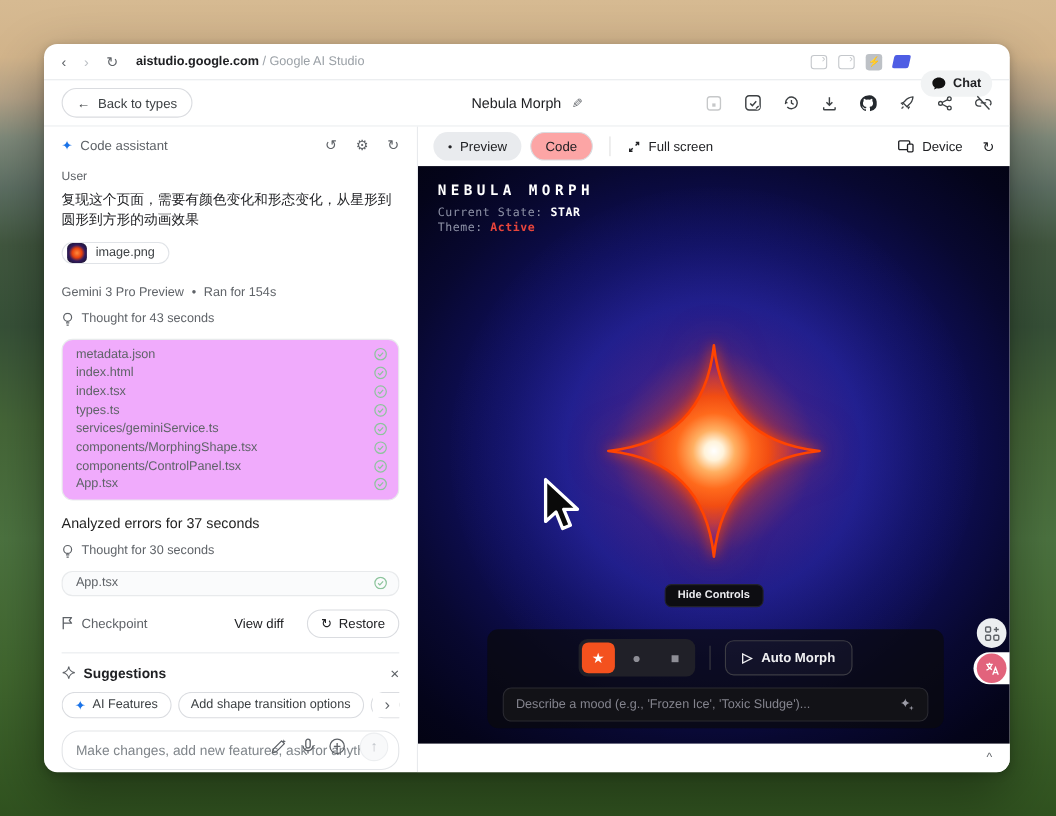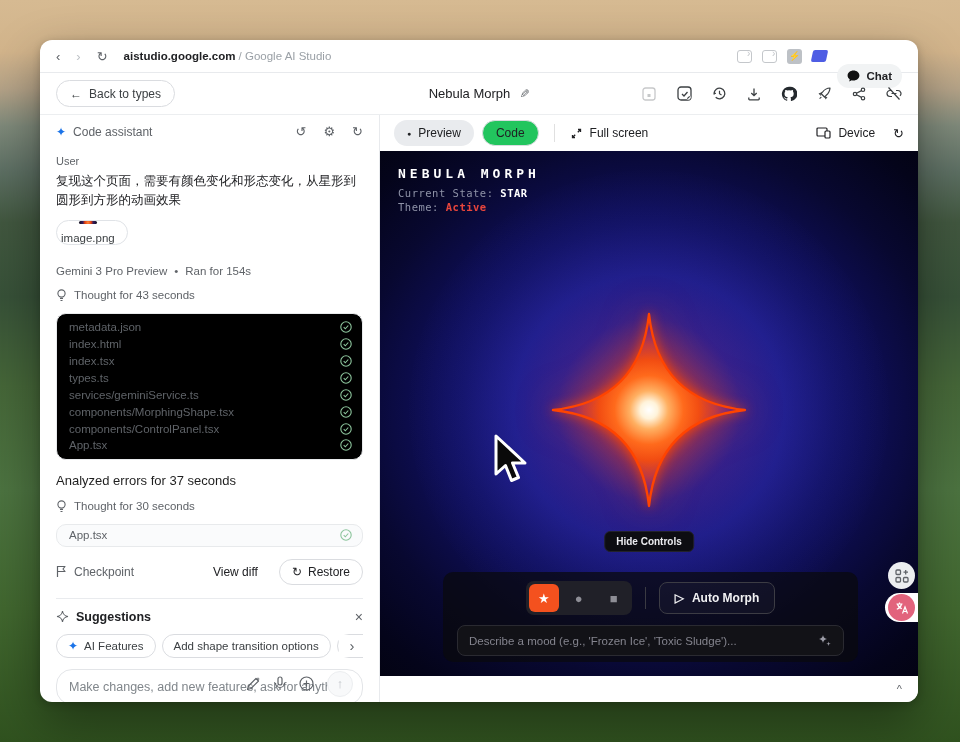--- a/index.html
+++ b/index.html
@@ -36,25 +36,25 @@
   .hicon svg { display:block; }
   
   .content { flex:1; display:flex; min-height:0; }
   .left-panel { width:340px; min-width:340px; border-right:1px solid #e8eaed; padding:9px 16px 12px; display:flex; flex-direction:column; font-size:12px; overflow:hidden; }
   .lp-head { display:flex; align-items:center; height:26px; }
   .lp-title { color:#5f6368; font-size:12px; margin-left:7px; }
   .lp-head-ics { margin-left:auto; display:flex; gap:17px; color:#5f6368; font-size:13px; align-items:center; }
   .spark { color:#1a73e8; font-size:12px; }
   .user-label { color:#5f6368; font-size:11px; margin-top:16px; }
   .prompt { color:#202124; font-size:12.5px; line-height:1.55; margin-top:5px; }
-  .attach-chip { margin-top:9px; align-self:flex-start; border:1px solid #e0e3e7; border-radius:13px; height:25px; display:flex; align-items:center; gap:8px; padding:0 12px 0 4px; font-size:11.5px; color:#3c4043; cursor:pointer;flex-direction:column; }
+  .attach-chip { margin-top:9px; align-self:flex-start; border:1px solid #e0e3e7; border-radius:13px; height:25px; display:flex; align-items:center; gap:8px; padding:0 12px 0 4px; font-size:11.5px; color:#3c4043; cursor:pointer; }
   .thumb { width:18px; height:18px; border-radius:5px; background:radial-gradient(circle at 50% 50%, #ff8a3c 0%, #e8420e 34%, #321b5e 58%, #12121c 100%); }
   .run-meta { display:flex; align-items:center; gap:7px; color:#5f6368; font-size:11.5px; margin-top:20px; }
   .thought { display:flex; align-items:center; gap:7px; color:#5f6368; font-size:11.5px; margin-top:12px; }
-  .file-card { border:1px solid #e8eaec; background:#000000; border-radius:10px; margin-top:11px; padding:5px 10px 5px 12px; }
+  .file-card { border:1px solid #e8eaec; background:#f0abfc; border-radius:10px; margin-top:11px; padding:5px 10px 5px 12px; }
   .file-row { display:flex; align-items:center; justify-content:space-between; height:16.9px; font-size:11.5px; color:#5f6368; }
   .analyzed { color:#1f1f1f; font-size:13px; font-weight:400; margin-top:13px; }
   .single-card { border:1px solid #e8eaec; background:#fafbfc; border-radius:10px; margin-top:11px; padding:2px 10px 2px 12px; }
   .cp-row { display:flex; align-items:center; margin-top:12px; color:#5f6368; font-size:12px; gap:7px; }
   .viewdiff { margin-left:auto; color:#202124; font-size:12px; cursor:pointer; }
   .restore-btn { border:1px solid #dadce0; background:#fff; border-radius:15px; height:26px; padding:0 12px; margin-left:14px; display:flex; align-items:center; gap:6px; font-size:12px; color:#202124; cursor:pointer; }
   .sugg-block { border-top:1px solid #e9ebee; margin-top:13px; padding-top:10px; }
   .sugg-head { display:flex; align-items:center; gap:7px; color:#202124; font-size:12.5px; font-weight:700; }
   .sugg-close { margin-left:auto; color:#5f6368; font-size:14px; font-weight:400; cursor:pointer; }
   .chips-row { display:flex; gap:6px; margin-top:9px; position:relative; overflow:hidden; height:25px; }
@@ -63,21 +63,21 @@
   .compose { margin-top:10px; border:1px solid #e3e5e8; border-radius:16px; height:60px; position:relative; padding:10px 12px; }
   .compose input { border:none; outline:none; width:100%; font-size:12.5px; color:#202124; font-family:inherit; background:transparent; }
   .compose input::placeholder { color:#80868b; }
   .compose-ics { position:absolute; right:9px; bottom:7px; display:flex; align-items:center; gap:13px; color:#5f6368; }
   .send-btn { width:26px; height:26px; border-radius:50%; background:#f8f9fa; border:1px solid #eceef0; color:#c0c4c9; display:flex; align-items:center; justify-content:center; font-size:13px; cursor:pointer; }
   
   .right-panel { flex:1; display:flex; flex-direction:column; min-width:0; }
   .pv-toolbar { height:36px; min-height:36px; display:flex; align-items:center; padding:0 14px; gap:8px; }
   .tab { height:26px; border-radius:15px; display:flex; align-items:center; gap:7px; padding:0 13px; font-size:12px; color:#202124; cursor:pointer; }
   .tab.sel { background:#e9ebee; }
-  .tab.ghost { border:1px solid #dadce0; background:#22c55e; }
+  .tab.ghost { border:1px solid #dadce0; background:#fca5a5; }
   .tabdot { font-size:7px; line-height:1; }
   .vdiv { width:1px; height:18px; background:#e0e0e0; margin:0 7px; }
   .fs { display:flex; align-items:center; gap:7px; font-size:12px; color:#202124; cursor:pointer; }
   .pv-right { margin-left:auto; display:flex; align-items:center; gap:18px; color:#202124; font-size:12px; }
   .canvas {
     flex:1; position:relative; overflow:hidden;
     background: radial-gradient(ellipse 75% 70% at 50% 49%, #2b2ba6 0%, #23239b 16%, #18187e 33%, #0e0e56 54%, #080830 73%, #04041a 90%, #030312 100%);
   }
   .overlay-text { position:absolute; left:18px; top:15px; font-family:"DejaVu Sans Mono", monospace; }
   .ov-title { color:#fff; font-size:13px; font-weight:700; letter-spacing:4px; }

